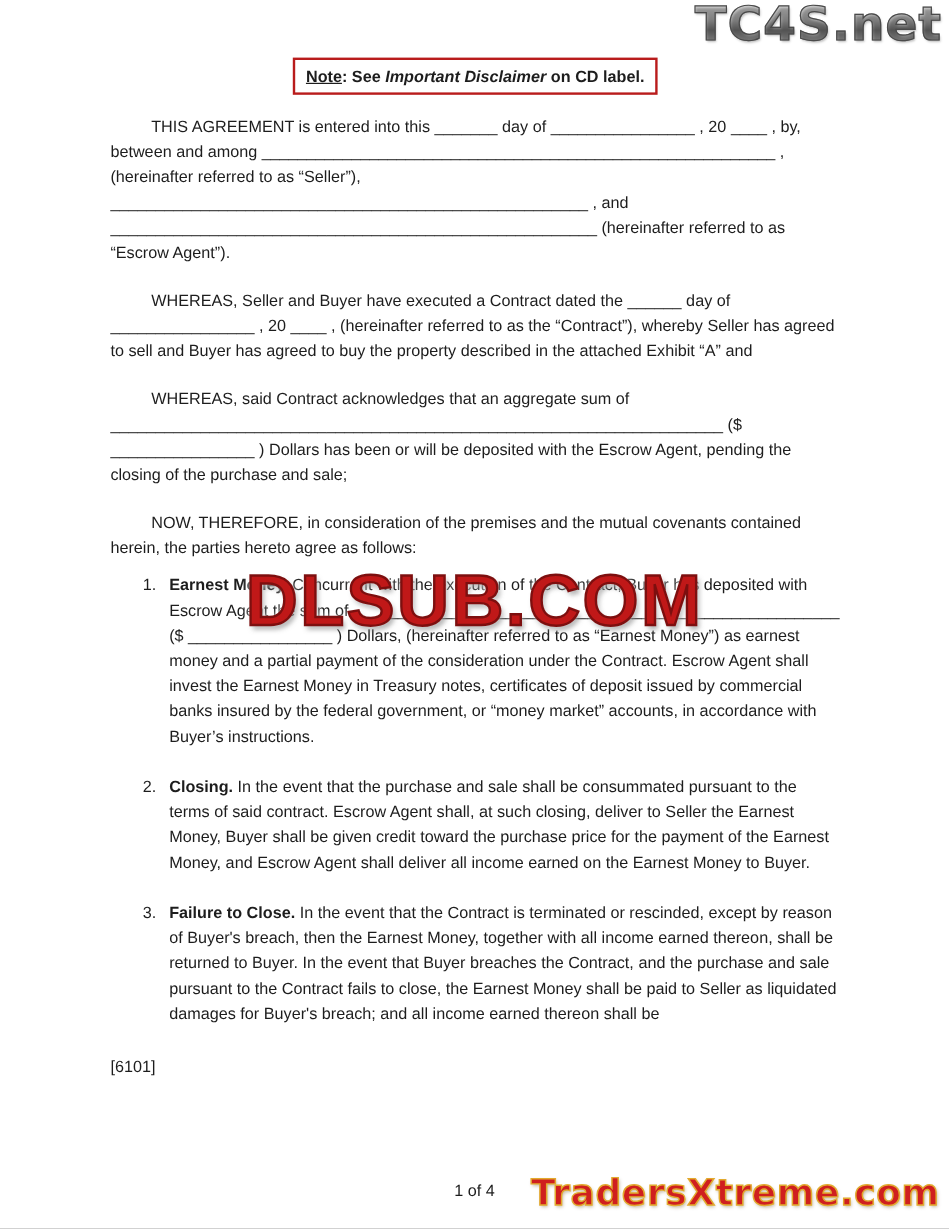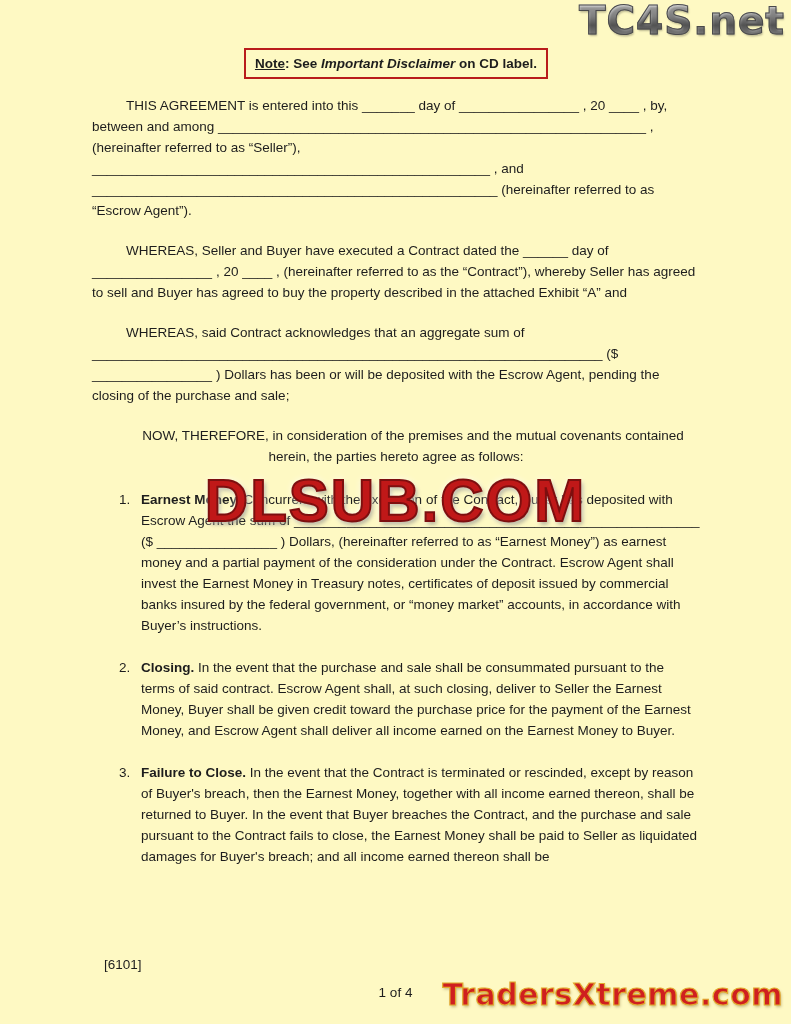--- a/index.html
+++ b/index.html
@@ -1,20 +1,20 @@
 <!DOCTYPE html>
 <html><head>
 <meta charset="utf-8">
 <style>
   html,body{margin:0;padding:0;background:#888;}
   .page{
     position:relative;
     width:791px;height:1024px;
     margin:0 auto;
-    background:#fef9c3;
+    background:#ffffff;
     overflow:hidden;
     font-family:"Liberation Sans","DejaVu Sans",sans-serif;
     font-size:13.5px;
     line-height:21px;
     color:#1d1d1d;
     box-sizing:border-box;
     padding:48px 91px 0 92px;
   }
   .b{font-weight:bold;}
   .i{font-style:italic;}
@@ -33,39 +33,39 @@
     font-weight:bold;
     text-align:center;
     margin:0 0 22px 0;
     letter-spacing:.2px;
   }
   .para{
     margin:0 0 19px 0;
     text-indent:34px;
     overflow-wrap:break-word;
   }
-  .para.last{margin-bottom:22px;text-align:center;}
+  .para.last{margin-bottom:10px;}
   .list{margin:0;}
   .li{
     display:flex;
     margin:0 0 21px 0;
     padding-left:27px;
   }
   .li .num{
     flex:0 0 22px;
     width:22px;
   }
   .li .li-body{
     flex:1;
     overflow-wrap:break-word;
   }
 
   .footer-left{
     position:absolute;
-    left:92px;top:954px;margin-left:12px;
+    left:92px;top:878px;
   }
   .footer-center{
     position:absolute;
     left:0;top:982px;
     width:100%;
     text-align:center;
   }
 
   
   .wm-top{

